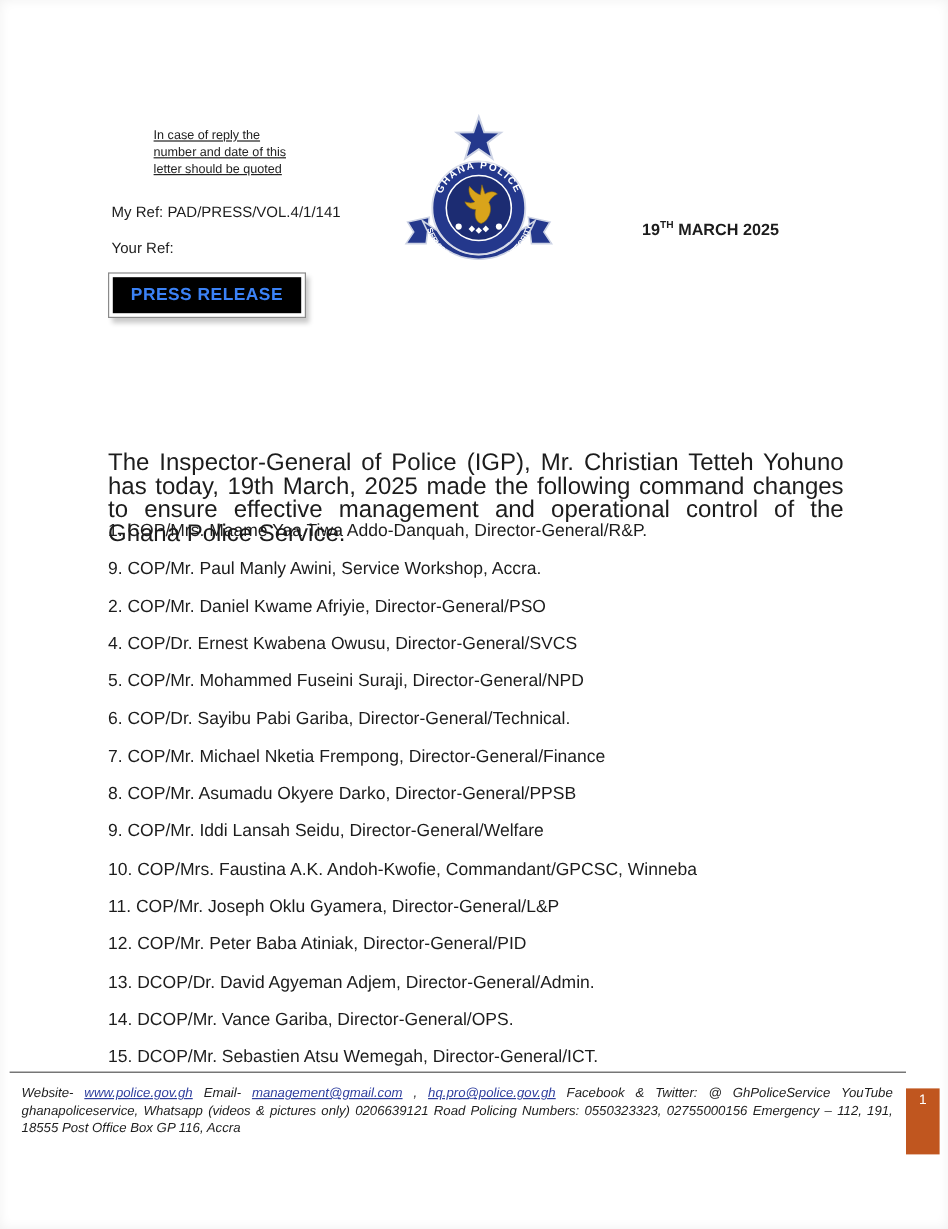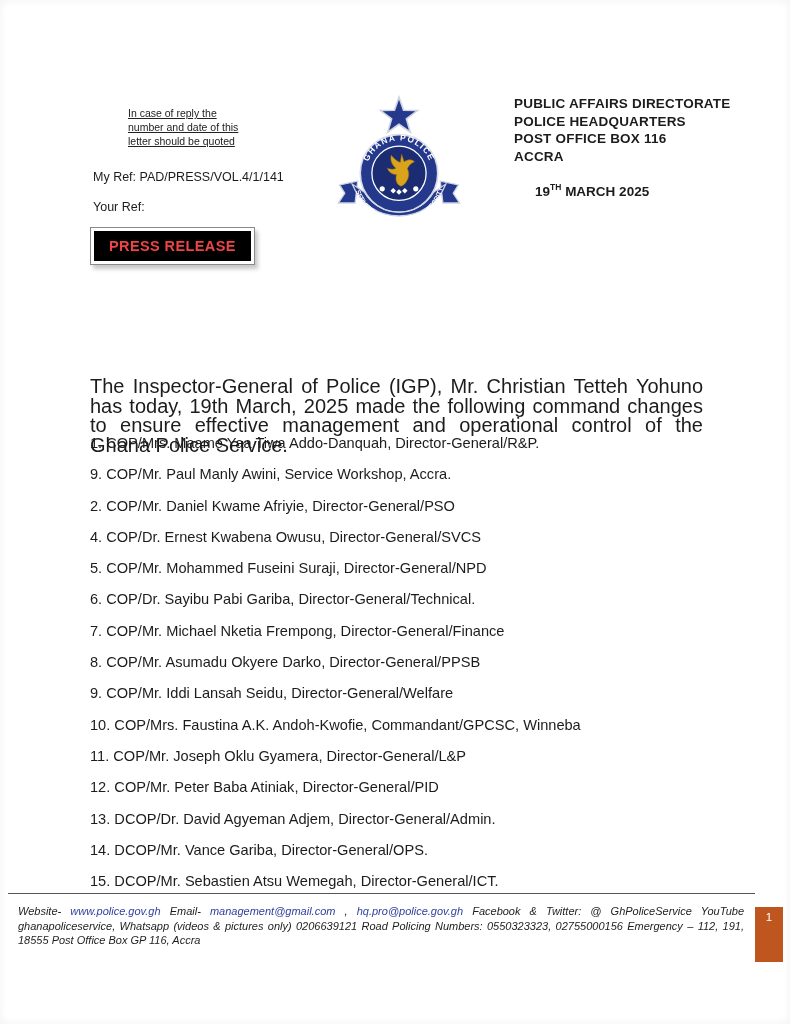--- a/index.html
+++ b/index.html
@@ -11,36 +11,36 @@
   .reply-note div{text-decoration:underline;margin-left:35px;}
   .my-ref{position:absolute;left:93px;top:170px;font-size:12.5px;}
   .your-ref{position:absolute;left:93px;top:200px;font-size:12.5px;}
   .crest{position:absolute;left:334px;top:92px;width:130px;height:142px;}
   .directorate{position:absolute;left:514px;top:95px;font-size:13.5px;font-weight:bold;line-height:17.5px;letter-spacing:.2px;}
   .date-line{position:absolute;left:535px;top:182px;font-size:13.5px;font-weight:bold;}
   .date-line sup{font-size:8.5px;vertical-align:super;}
 
   
   .press-box-outer{position:absolute;left:90px;top:227px;background:#fff;border:1px solid #8a8a8a;padding:3px;box-shadow:3px 4px 4px #c9c9c9;}
-  .press-box{background:#000;color:#ef4444;font-weight:bold;font-size:14.5px;letter-spacing:.4px;padding:7px 15px;text-align:right;}
+  .press-box{background:#000;color:#3b82f6;font-weight:bold;font-size:14.5px;letter-spacing:.4px;padding:7px 15px;text-align:right;}
 
   
   .title{position:absolute;left:90px;top:292px;width:613px;font-size:14.8px;font-weight:bold;letter-spacing:.1px;}
   .title .l1{text-align:justify;text-align-last:justify;text-decoration:underline;text-underline-offset:3px;margin-bottom:15px;line-height:20px;}
   .title .l2{text-decoration:underline;text-underline-offset:3px;line-height:20px;}
 
   
   .intro{position:absolute;left:90px;top:357px;width:613px;font-size:20px;line-height:19.5px;text-align:justify;}
   .appointments{position:absolute;left:90px;top:433px;width:620px;font-size:14.6px;}
   .appointments .appt{line-height:20px;margin-bottom:11.3px;white-space:nowrap;}
 
   
   .footer-rule{position:absolute;left:8px;top:893px;width:747px;height:1px;background:#555;}
   .footer{position:absolute;left:18px;top:904px;width:726px;font-size:11px;line-height:14.5px;font-style:italic;text-align:justify;color:#1d1d1d;}
-  .footer .lnk{color:#2f3f9e;}
+  .footer .lnk{color:#2f3f9e;text-decoration:underline;}
   .page-num-box{position:absolute;left:755px;top:907px;width:28px;height:55px;background:#c0561f;color:#fff;font-size:11.5px;text-align:center;padding-top:4px;box-sizing:border-box;}
 </style>
 </head>
 <body>
 
 <div class="page">
 
   <div class="reply-note">
     <div>In case of reply the</div>
     <div>number and date of this</div>
@@ -79,26 +79,20 @@
       <rect x="106" y="150" width="6" height="6" transform="rotate(45 109 153)"></rect>
     </g>
 
     <g font-size="10" font-weight="bold" fill="#ffffff" font-family="Liberation Sans, sans-serif">
       <text><textPath href="#arcBand" startOffset="14%" text-anchor="middle">SERVICE</textPath></text>
       <text><textPath href="#arcBand" startOffset="50%" text-anchor="middle">WITH</textPath></text>
       <text><textPath href="#arcBand" startOffset="86%" text-anchor="middle">INTEGRITY</textPath></text>
     </g>
   </svg>
 
-  <div class="directorate">
-    <div>PUBLIC AFFAIRS DIRECTORATE</div>
-    <div>POLICE HEADQUARTERS</div>
-    <div>POST OFFICE BOX 116</div>
-    <div>ACCRA</div>
-  </div>
   <div class="date-line"><span>19</span><sup>TH</sup><span> MARCH 2025</span></div>
 
   <div class="press-box-outer">
     <div class="press-box">PRESS RELEASE</div>
   </div>
 
   <div class="title">
   </div>
 
   <p class="intro">The Inspector-General of Police (IGP), Mr. Christian Tetteh Yohuno has today, 19th March, 2025 made the following command changes to ensure effective management and operational control of the Ghana Police Service.</p>

